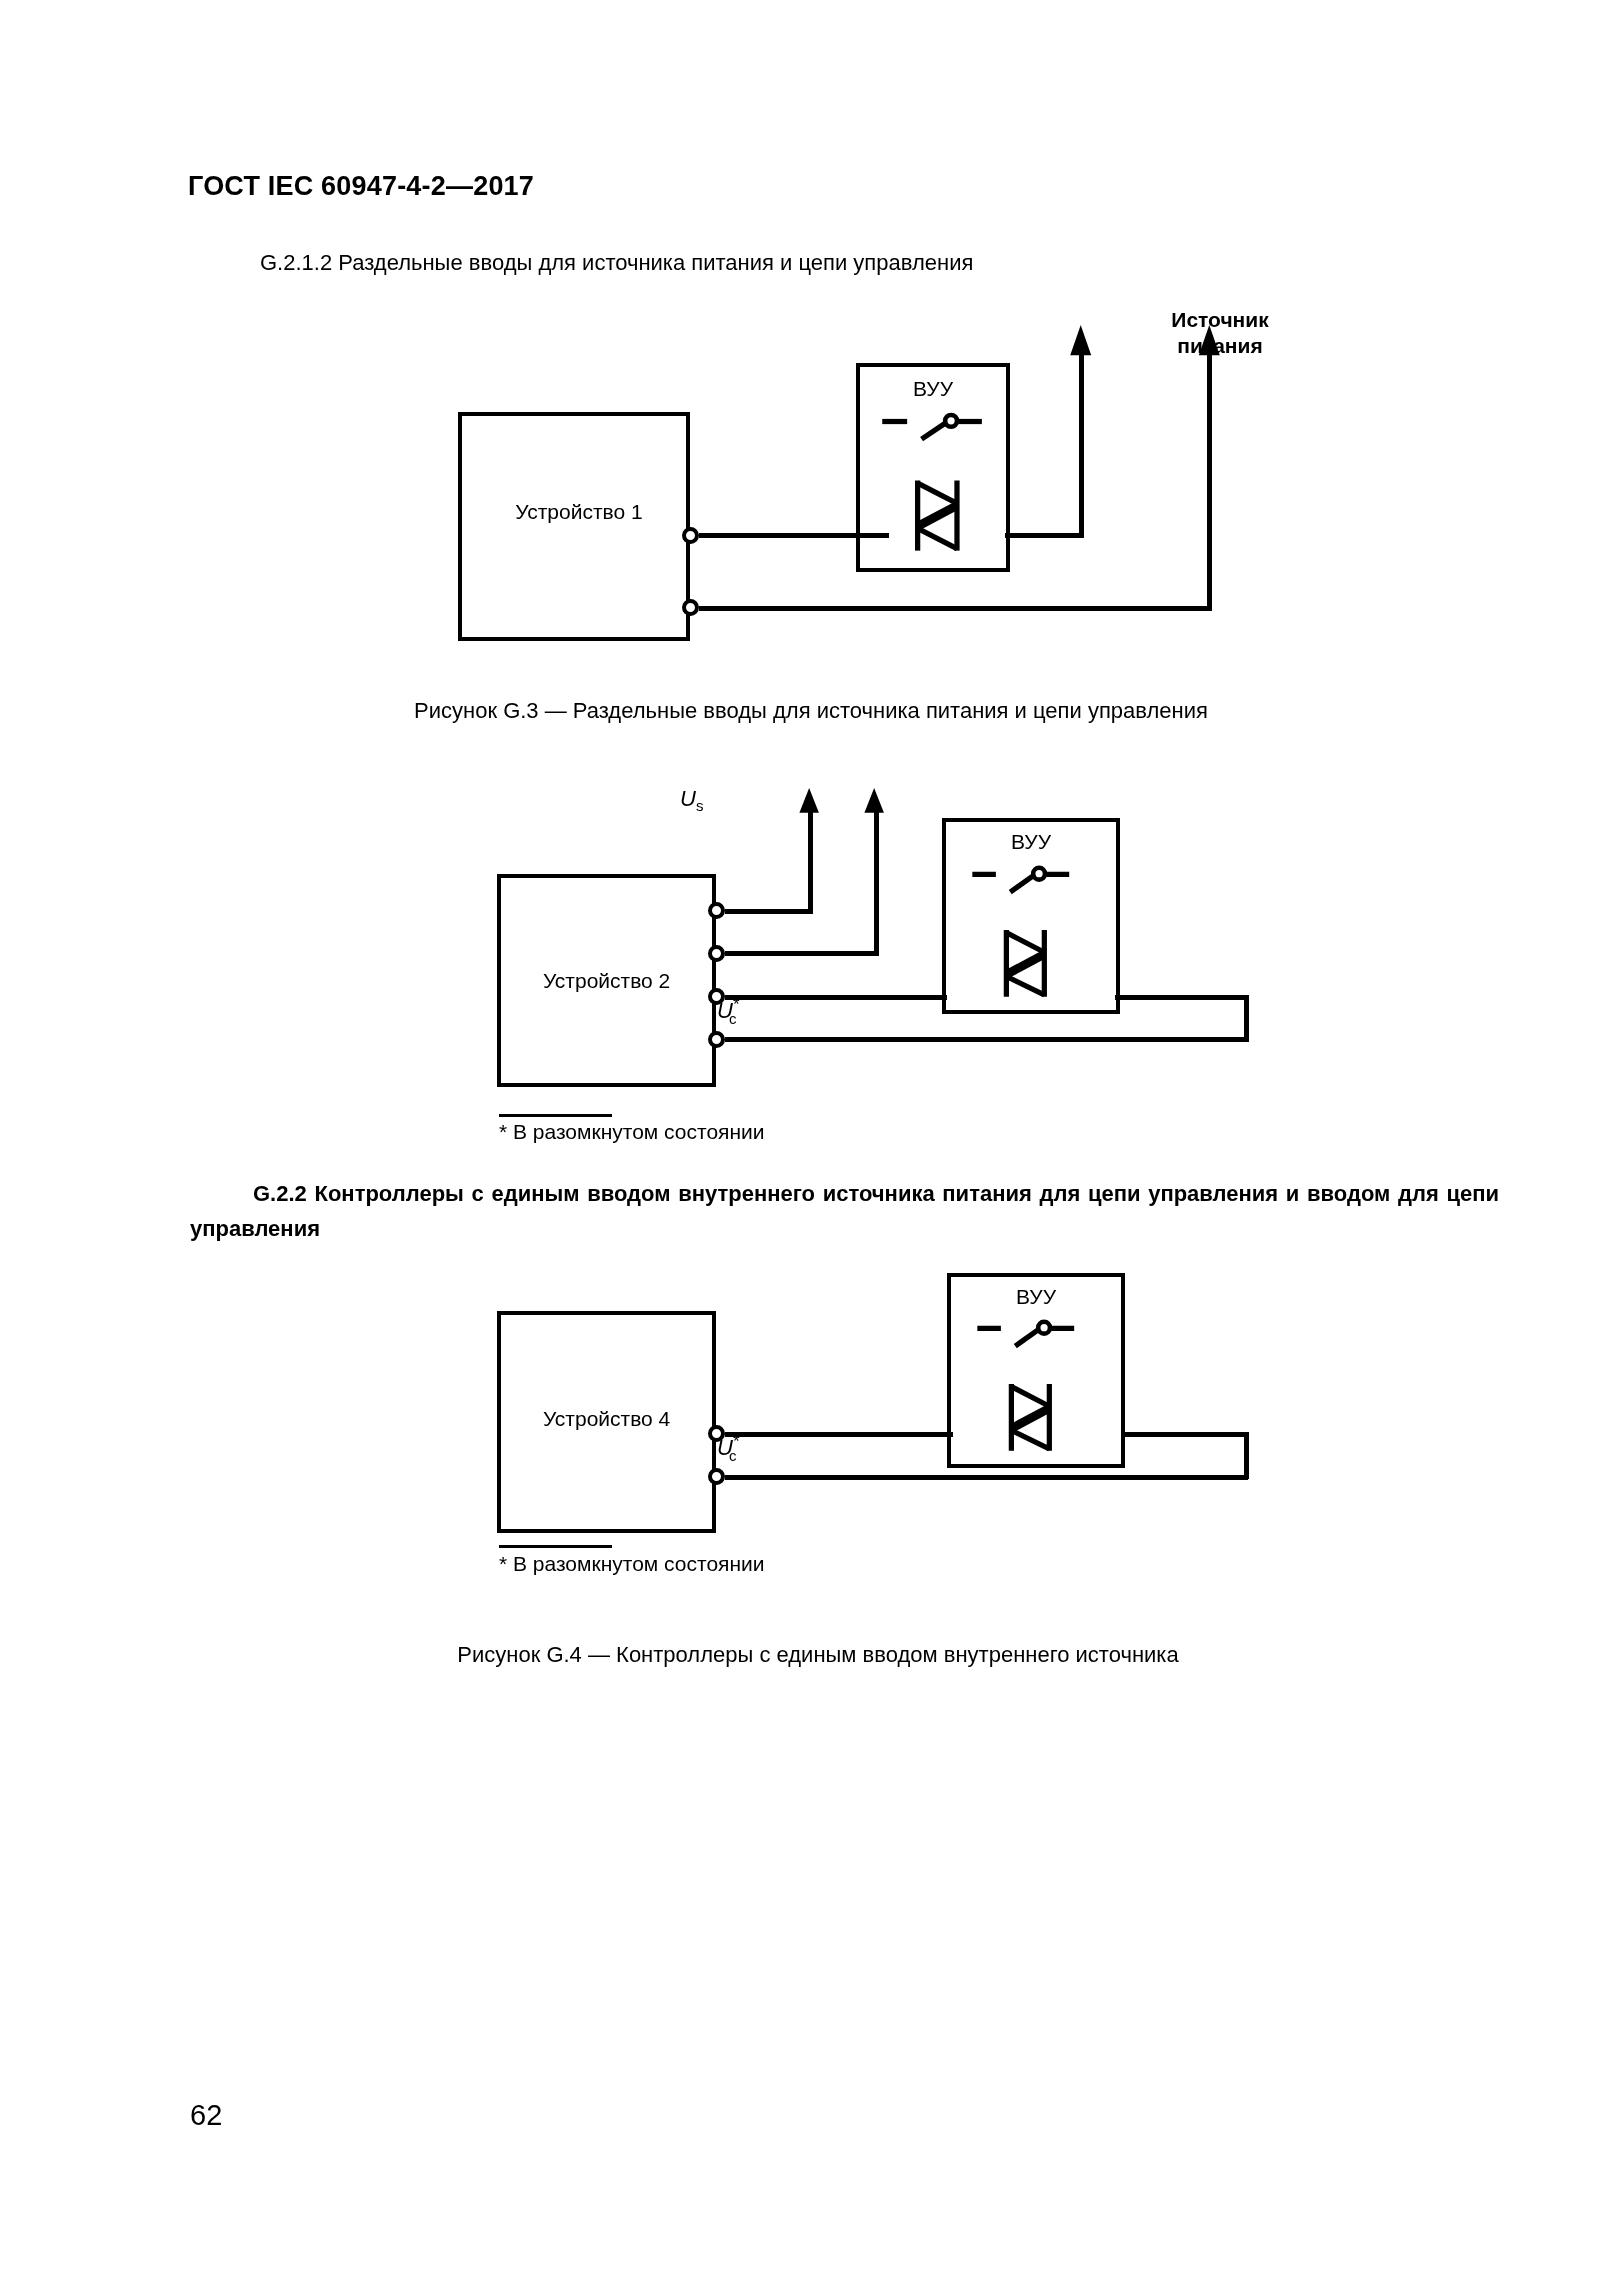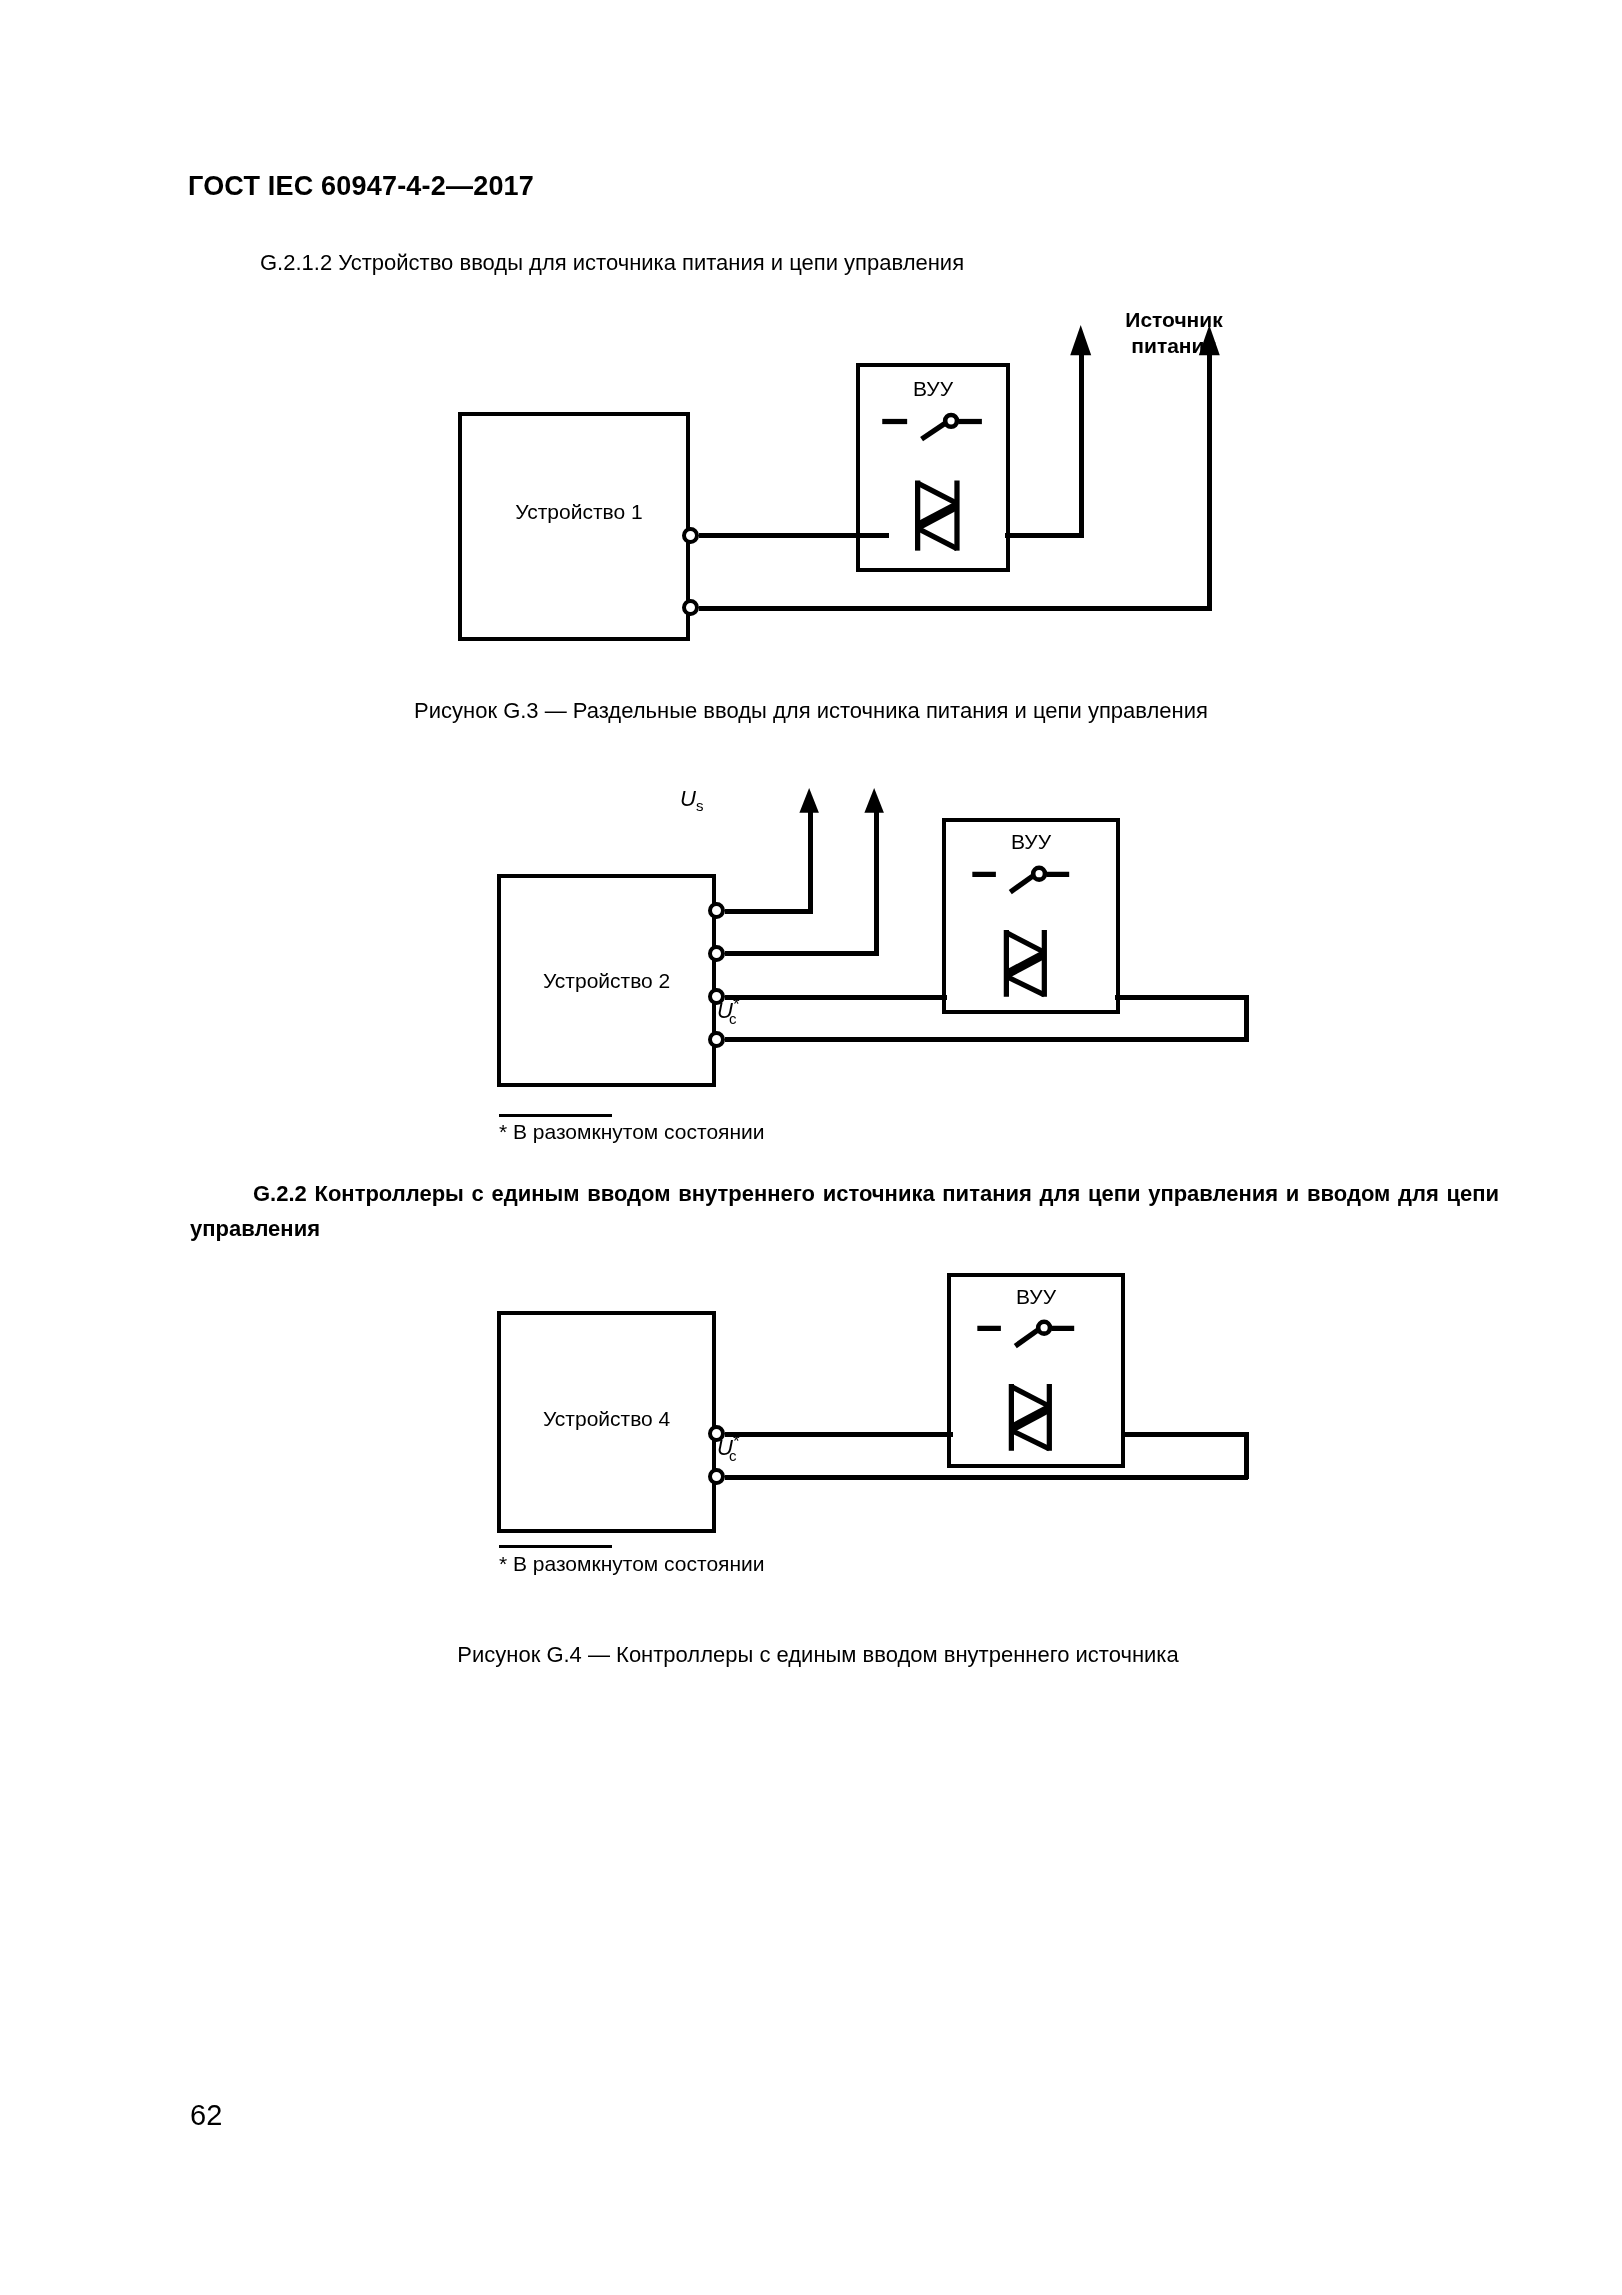--- a/index.html
+++ b/index.html
@@ -100,25 +100,25 @@
   .var sup { font-style:normal; font-size:17px; }
   svg { display:block; overflow:visible; }
 </style>
 </head>
 <body>
 
 <div class="page">
 
   <div class="doc-header">ГОСТ IEC 60947-4-2—2017</div>
 
-  <div class="clause-heading" style="left:260px; top:224px;">G.2.1.2 Устройство вводы для источника питания и цепи управления</div>
+  <div class="clause-heading" style="left:260px; top:224px;">G.2.1.2 Раздельные вводы для источника питания и цепи управления</div>
 
   <div class="dgm" style="left:458px; top:281px; width:818px; height:366px;">
 
-    <div class="blk-label-bold" style="left:634px; top:0px; width:164px;">
+    <div class="blk-label-bold" style="left:680px; top:0px; width:164px;">
       <span>Источник</span><br>
       <span>питания</span>
     </div>
 
     <div class="box" style="left:0px; top:105px; width:232px; height:229px;"></div>
     <div class="blk-label" style="left:39px; top:193px; width:164px; text-align:center;">Устройство 1</div>
 
     <div class="box" style="left:398px; top:56px; width:154px; height:209px;"></div>
     <div class="blk-label" style="left:398px; top:70px; width:154px; text-align:center;">ВУУ</div>
 

